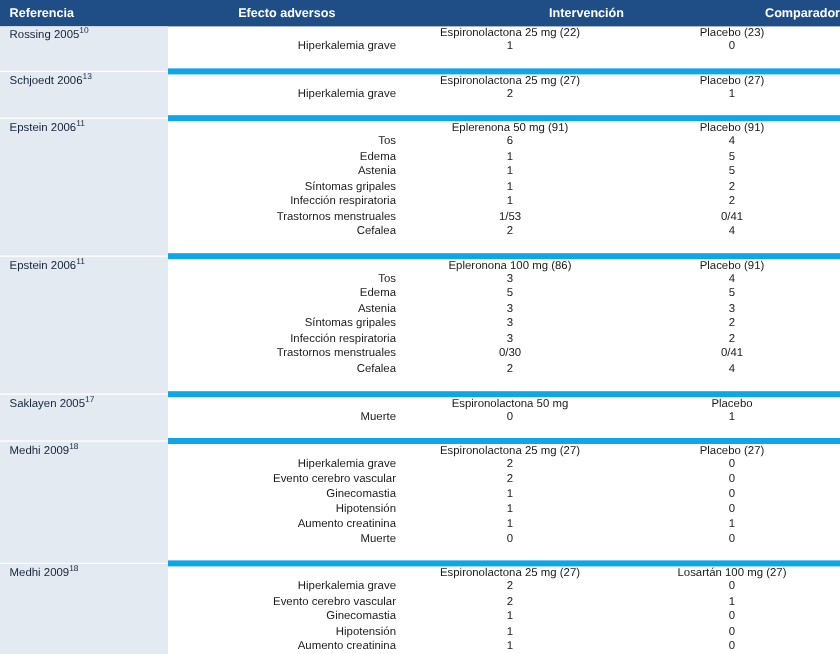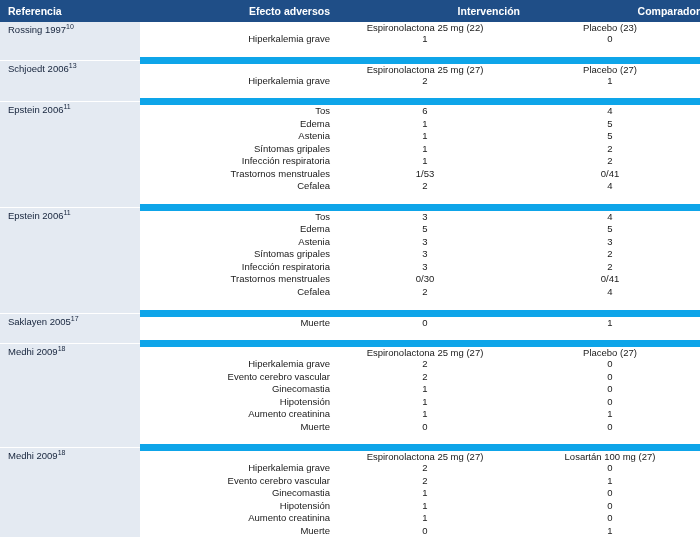--- a/index.html
+++ b/index.html
@@ -36,21 +36,21 @@
     padding: 5px 0 5px 0;
     text-align: right;
     vertical-align: middle;
     border: none;
   }
   thead th.ref-col {
     text-align: left;
     padding-left: 8px;
   }
   thead th.eff-col {
-    text-align: right;
+    text-align: center;
     padding-left: 8px;
   }
   
   col.c-ref { width: 140px; }
   col.c-eff { width: 190px; }
   col.c-int { width: 190px; }
   col.c-com { width: 180px; }
 
   tbody td {
     padding: 0;
@@ -64,21 +64,21 @@
     vertical-align: top;
     border-bottom: 1px solid #ffffff;
     line-height: 1.25;
   }
   .ref-cell sup {
     font-size: 7px;
     vertical-align: super;
     line-height: 0;
   }
   .group-block {
-    border-bottom: 7px solid #0ea5e9;
+    border-bottom: 5px solid #0ea5e9;
   }
   .grp-title {
     text-align: center;
     font-size: 9.5px;
     color: #1a1a1a;
     padding: 2px 0 1px 0;
   }
   .eff-text {
     padding-left: 8px;
     text-align: right;
@@ -119,21 +119,21 @@
     <thead>
       <tr>
         <th class="ref-col">Referencia</th>
         <th class="eff-col">Efecto adversos</th>
         <th>Intervención</th>
         <th>Comparador</th>
       </tr>
     </thead>
     <tbody id="tbody">
         <tr>
-          <td class="ref-cell"><span>Rossing 1997</span><sup>10</sup></td>
+          <td class="ref-cell"><span>Rossing 2005</span><sup>10</sup></td>
           <td colspan="3" class="group-block">
             <table class="inner">
               <colgroup>
                 <col class="i-eff">
                 <col class="i-int">
                 <col class="i-com">
               </colgroup>
               <tbody>
                 <tr>
                   <td class="grp-title">&nbsp;</td>
@@ -182,20 +182,25 @@
         <tr>
           <td class="ref-cell"><span>Epstein 2006</span><sup>11</sup></td>
           <td colspan="3" class="group-block">
             <table class="inner">
               <colgroup>
                 <col class="i-eff">
                 <col class="i-int">
                 <col class="i-com">
               </colgroup>
               <tbody>
+                <tr>
+                  <td class="grp-title">&nbsp;</td>
+                  <td class="grp-title">Eplerenona 50 mg (91)</td>
+                  <td class="grp-title">Placebo (91)</td>
+                </tr>
                 <tr>
                   <td class="eff-text">Tos</td>
                   <td class="num-text">6</td>
                   <td class="num-text">4</td>
                 </tr>
                 <tr>
                   <td class="eff-text">Edema</td>
                   <td class="num-text">1</td>
                   <td class="num-text">5</td>
                 </tr>
@@ -235,20 +240,25 @@
           <td class="ref-cell"><span>Epstein 2006</span><sup>11</sup></td>
           <td colspan="3" class="group-block">
             <table class="inner">
               <colgroup>
                 <col class="i-eff">
                 <col class="i-int">
                 <col class="i-com">
               </colgroup>
               <tbody>
                 <tr>
+                  <td class="grp-title">&nbsp;</td>
+                  <td class="grp-title">Epleronona 100 mg (86)</td>
+                  <td class="grp-title">Placebo (91)</td>
+                </tr>
+                <tr>
                   <td class="eff-text">Tos</td>
                   <td class="num-text">3</td>
                   <td class="num-text">4</td>
                 </tr>
                 <tr>
                   <td class="eff-text">Edema</td>
                   <td class="num-text">5</td>
                   <td class="num-text">5</td>
                 </tr>
                 <tr>
@@ -286,20 +296,25 @@
         <tr>
           <td class="ref-cell"><span>Saklayen 2005</span><sup>17</sup></td>
           <td colspan="3" class="group-block">
             <table class="inner">
               <colgroup>
                 <col class="i-eff">
                 <col class="i-int">
                 <col class="i-com">
               </colgroup>
               <tbody>
+                <tr>
+                  <td class="grp-title">&nbsp;</td>
+                  <td class="grp-title">Espironolactona 50 mg</td>
+                  <td class="grp-title">Placebo</td>
+                </tr>
                 <tr>
                   <td class="eff-text">Muerte</td>
                   <td class="num-text">0</td>
                   <td class="num-text">1</td>
                 </tr>
                 <tr class="spacer-row">
                   <td colspan="3">&nbsp;</td>
                 </tr>
               </tbody>
             </table>

